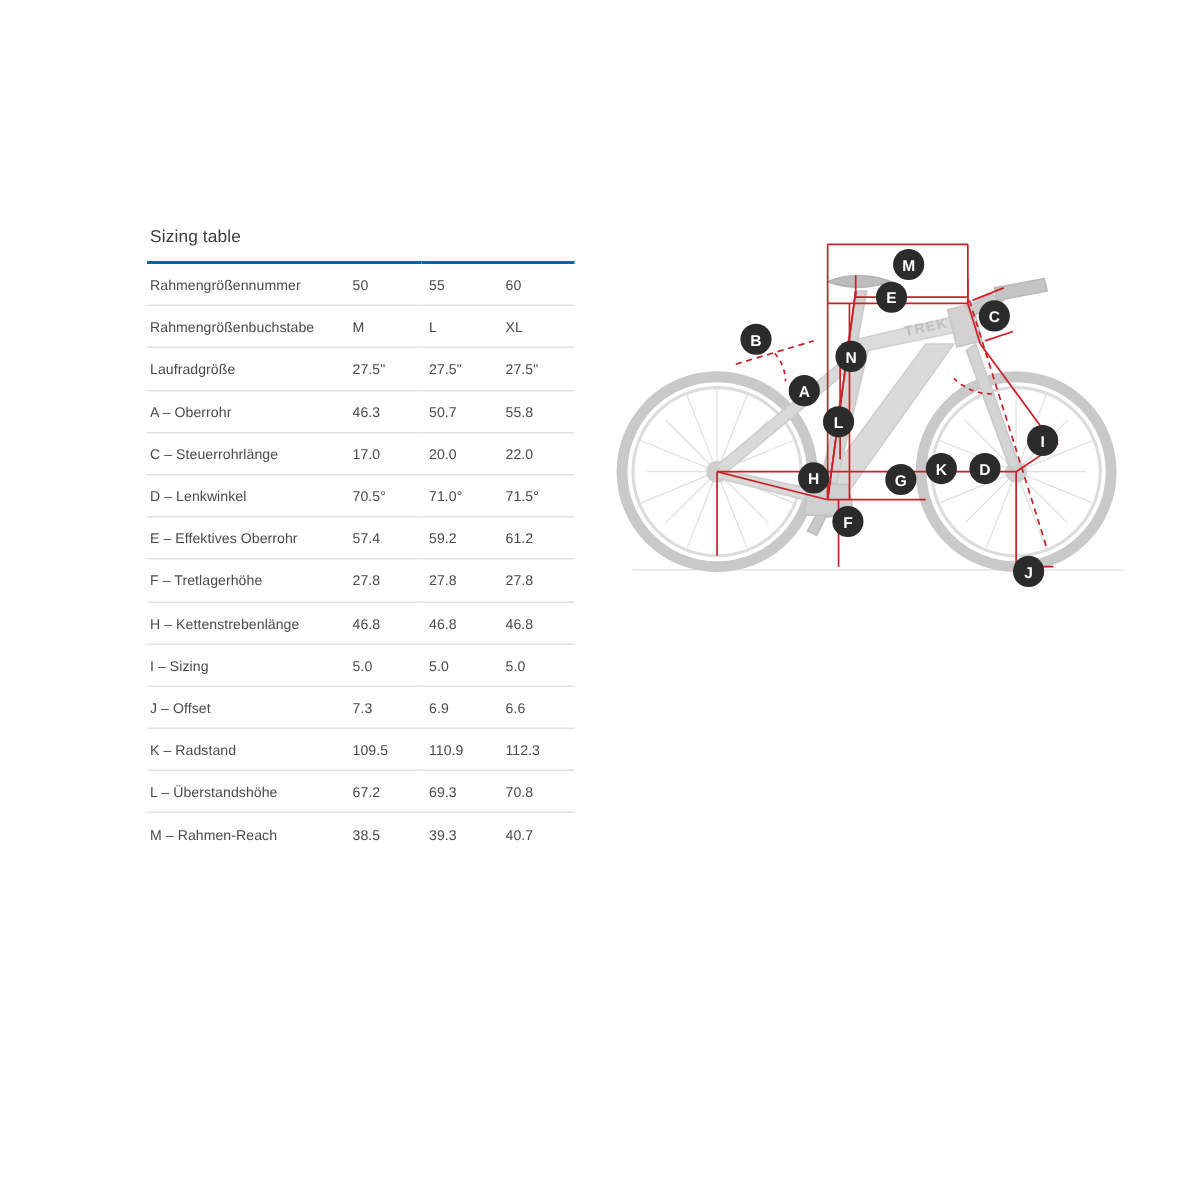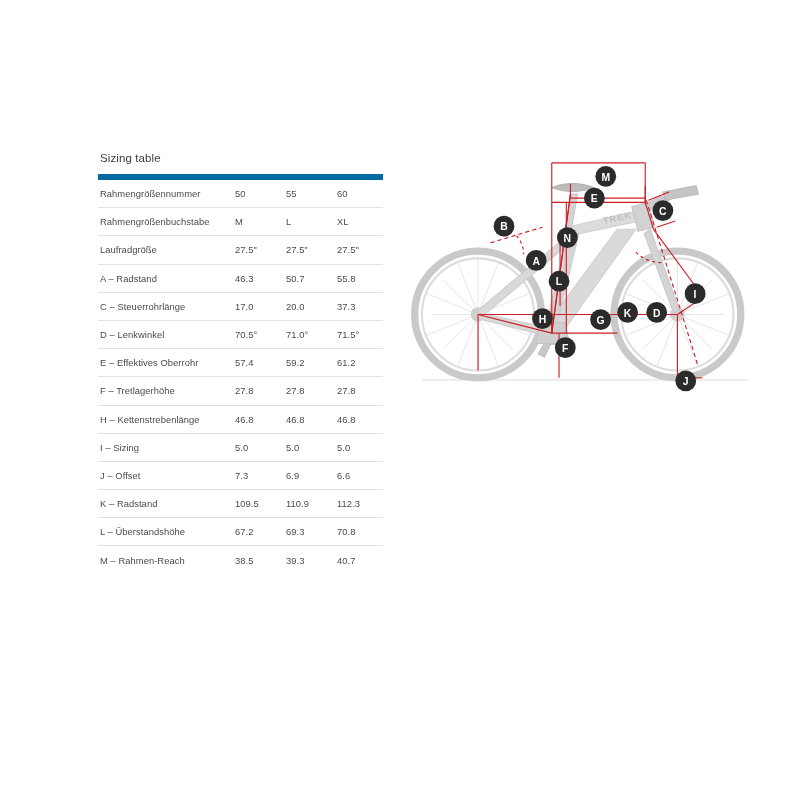--- a/index.html
+++ b/index.html
@@ -45,21 +45,21 @@
   table.sizing col.c-val   { width: 51px; }
   table.sizing td {
     font-size: 9.4px;
     color: #4a4a4a;
     padding: 8.1px 0 8.1px 0;
     border-top: 1px solid #e2e2e2;
     vertical-align: middle;
     letter-spacing: 0.05px;
     white-space: nowrap;
   }
-  table.sizing tr:first-child td { border-top: 6px solid #0369a1; }
+  table.sizing tr:first-child td { border-top: 2px solid #0369a1; }
   table.sizing td.lbl { padding-left: 2px; }
   table.sizing td.val { padding-left: 5px; margin-left: 24px; }
 
   
   #diagram {
     position: absolute;
     left: 380px;
     top: 140px;
     width: 410px;
     height: 270px;
@@ -101,30 +101,30 @@
           <td class="val">L</td>
           <td class="val">XL</td>
         </tr>
         <tr>
           <td class="lbl">Laufradgröße</td>
           <td class="val">27.5"</td>
           <td class="val">27.5"</td>
           <td class="val">27.5"</td>
         </tr>
         <tr>
-          <td class="lbl">A – Radstand</td>
+          <td class="lbl">A – Oberrohr</td>
           <td class="val">46.3</td>
           <td class="val">50.7</td>
           <td class="val">55.8</td>
         </tr>
         <tr>
           <td class="lbl">C – Steuerrohrlänge</td>
           <td class="val">17.0</td>
           <td class="val">20.0</td>
-          <td class="val">37.3</td>
+          <td class="val">22.0</td>
         </tr>
         <tr>
           <td class="lbl">D – Lenkwinkel</td>
           <td class="val">70.5°</td>
           <td class="val">71.0°</td>
           <td class="val">71.5°</td>
         </tr>
         <tr>
           <td class="lbl">E – Effektives Oberrohr</td>
           <td class="val">57.4</td>

